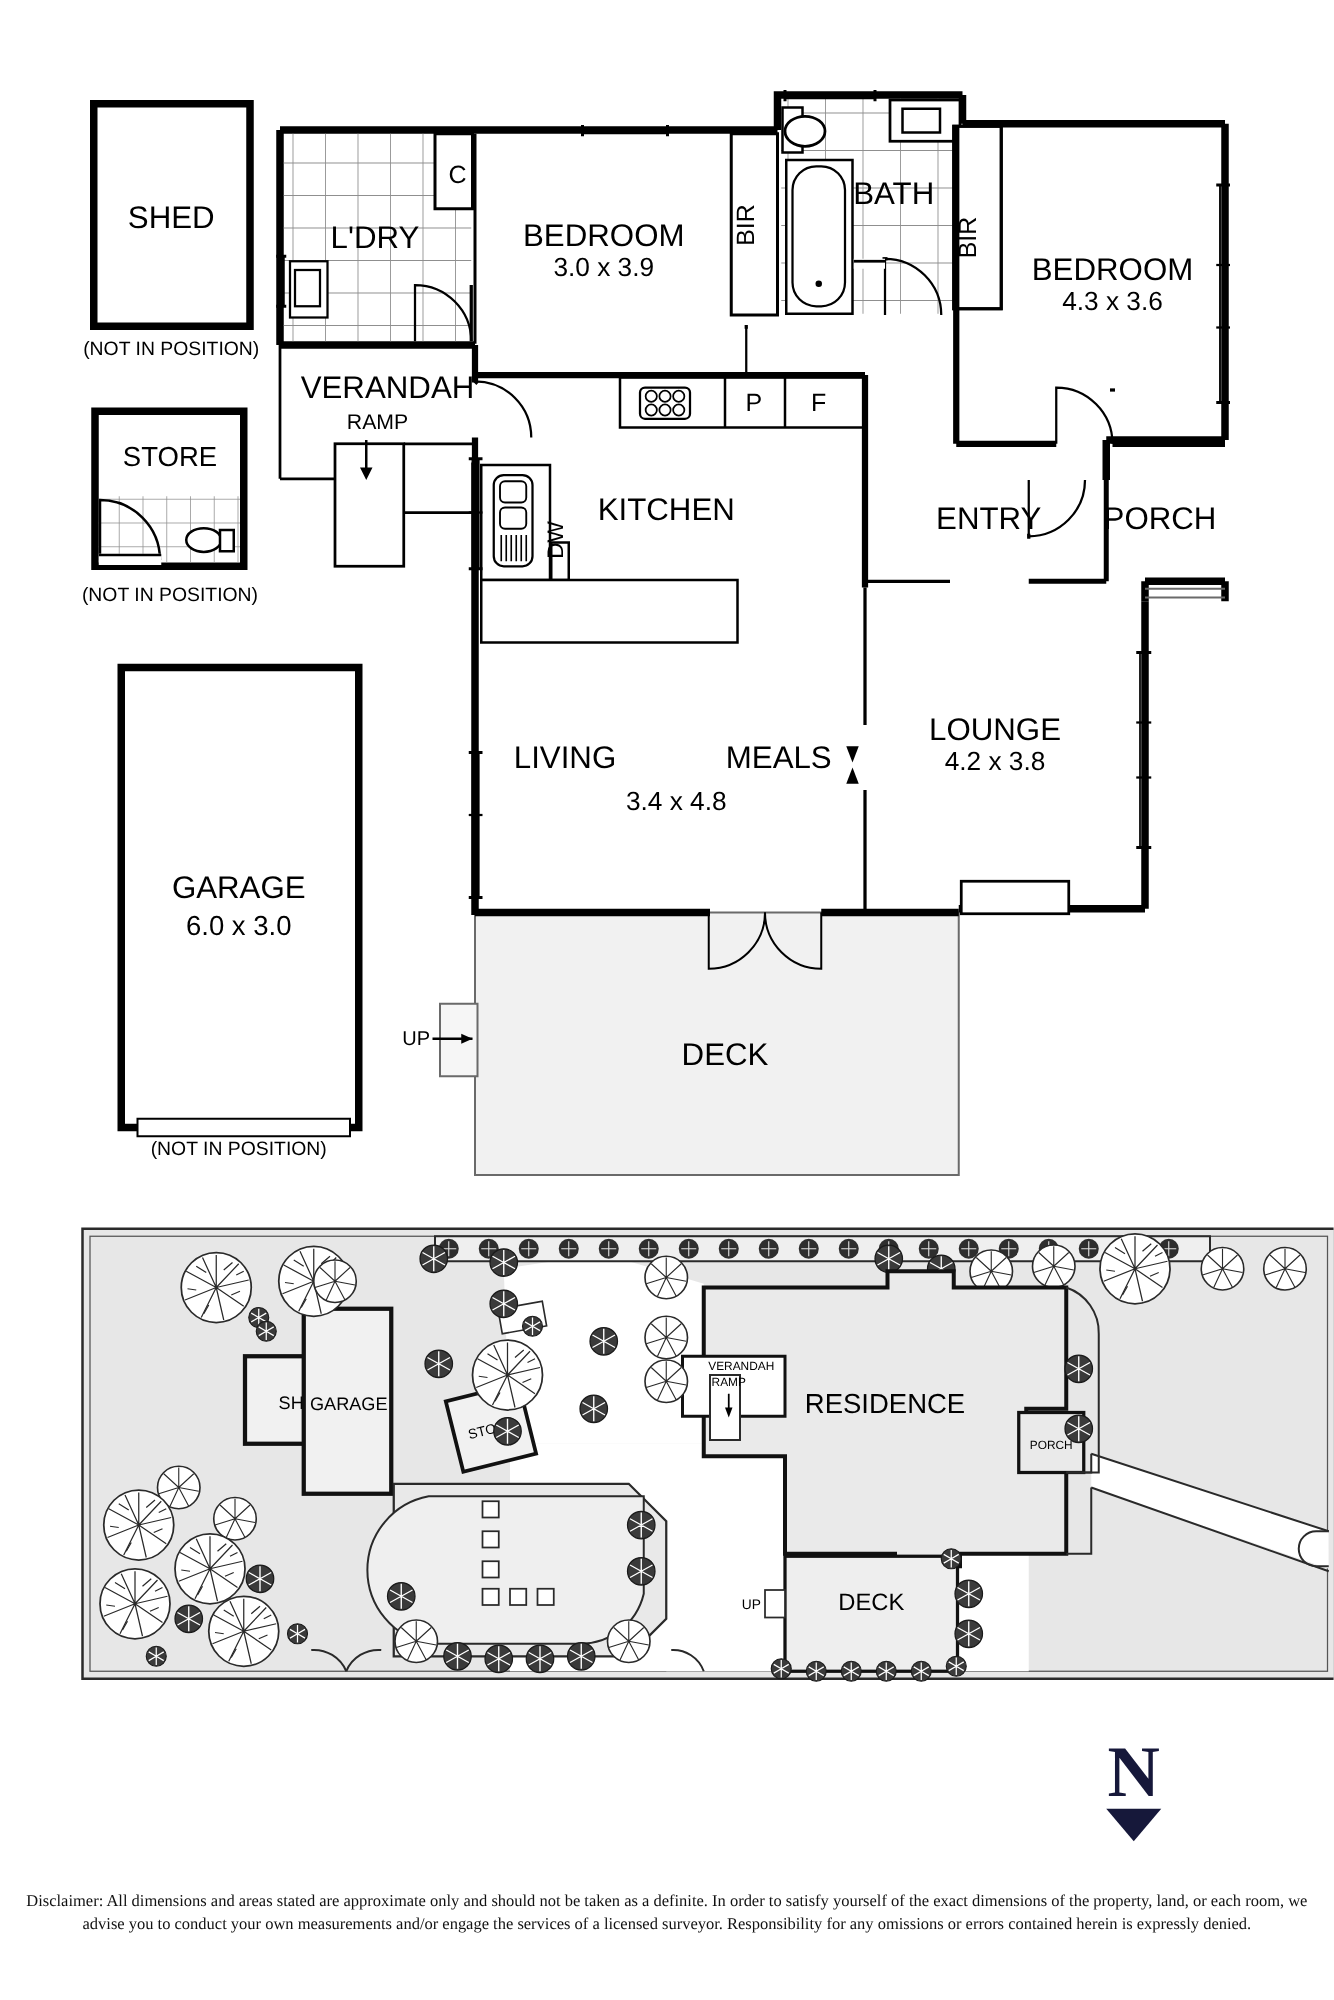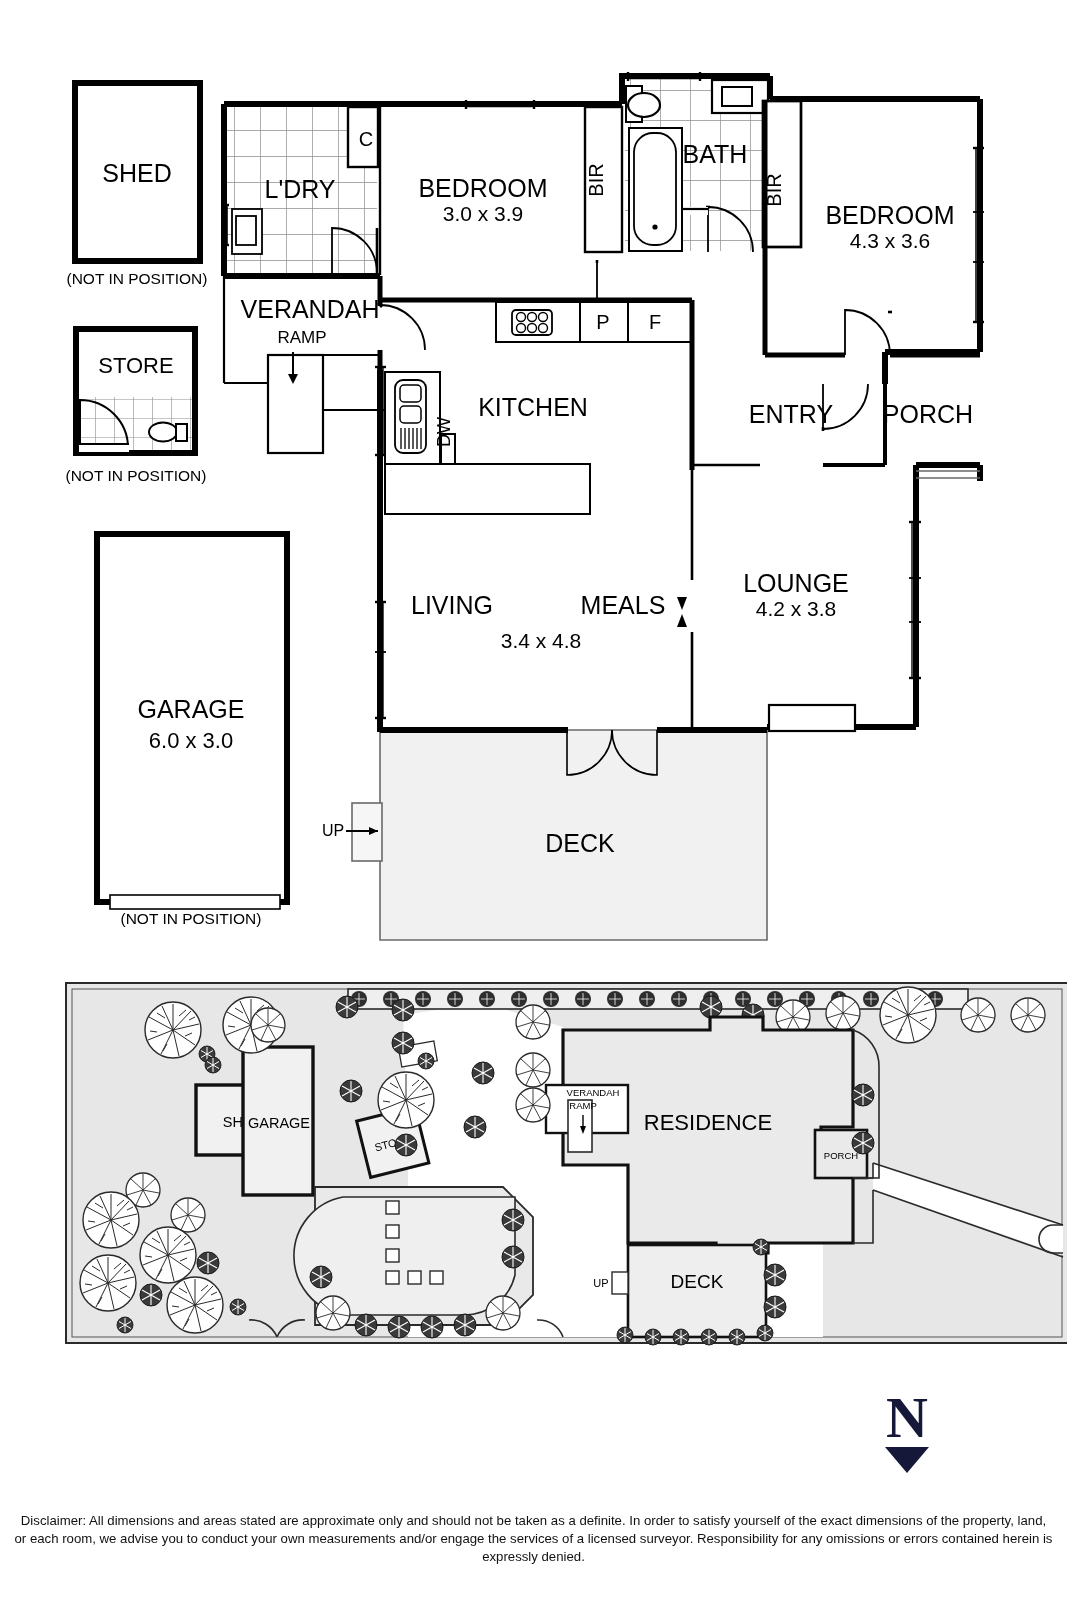--- a/index.html
+++ b/index.html
@@ -6,21 +6,21 @@
   html,body{margin:0;padding:0;background:#fff;}
   body{width:1067px;height:1600px;position:relative;font-family:"Liberation Sans",sans-serif;color:#000;}
   #root{position:relative;width:1067px;height:1600px;overflow:hidden;background:#fff;}
 
   svg{display:block;}
   .lbl{font-family:"Liberation Sans",sans-serif;fill:#000;}
 
   .disclaimer{
     position:absolute;left:0;right:0;top:1512px;
     text-align:center;
-    font-family:Liberation Sans, sans-serif;
+    font-family:Liberation Serif, serif;
     font-size:13.2px;line-height:1.38;
     color:#111;
     padding:0 14px;
     box-sizing:border-box;
   }
   .north{
     position:absolute; left:862px; top:1390px; width:90px; text-align:center;
   }
   .north .n-letter{
     font-family:"Liberation Serif",serif;

